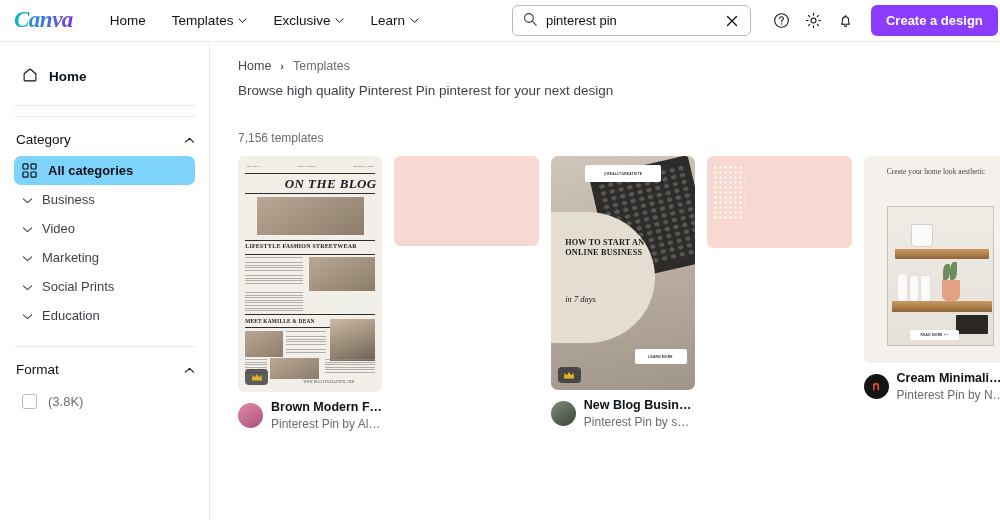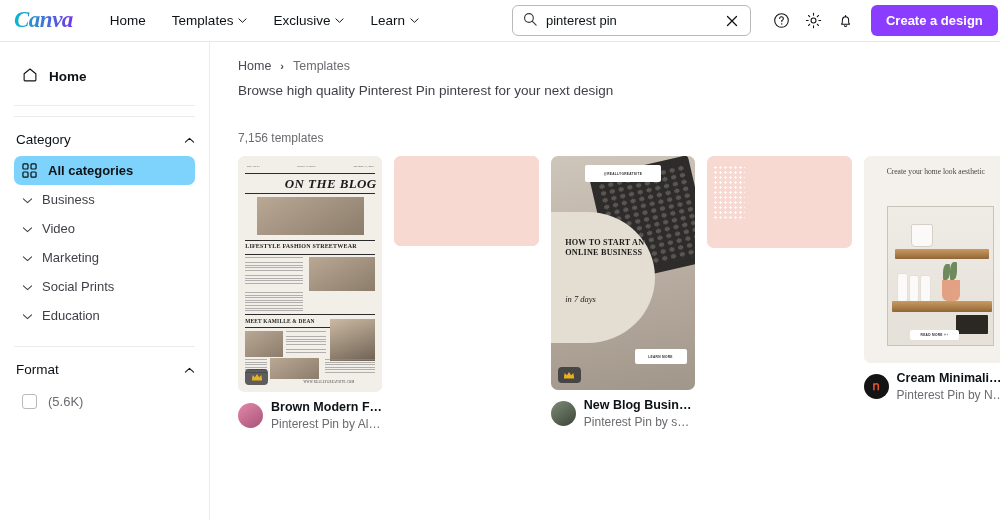--- a/index.html
+++ b/index.html
@@ -398,21 +398,21 @@
     <div class="section-head">
       <span>Format</span>
       <span class="chev">
         <svg viewBox="0 0 12 12" width="11" height="11">
             <path d="M1.5 7.8 6 3.6 10.5 7.8" fill="none" stroke="#0d1216" stroke-width="1.1" stroke-linecap="round" stroke-linejoin="round"></path>
           </svg>
       </span>
     </div>
     <div class="fmt-row">
       <span class="cbx"></span>
-      <span>(5.6K)</span>
+      <span>(3.8K)</span>
     </div>
   </aside>
 
   <main class="main">
     <div class="crumbs">
       <span class="crumb">Home</span>
       <span class="crumb-sep">›</span>
       <span class="crumb last">Templates</span>
     </div>
 

